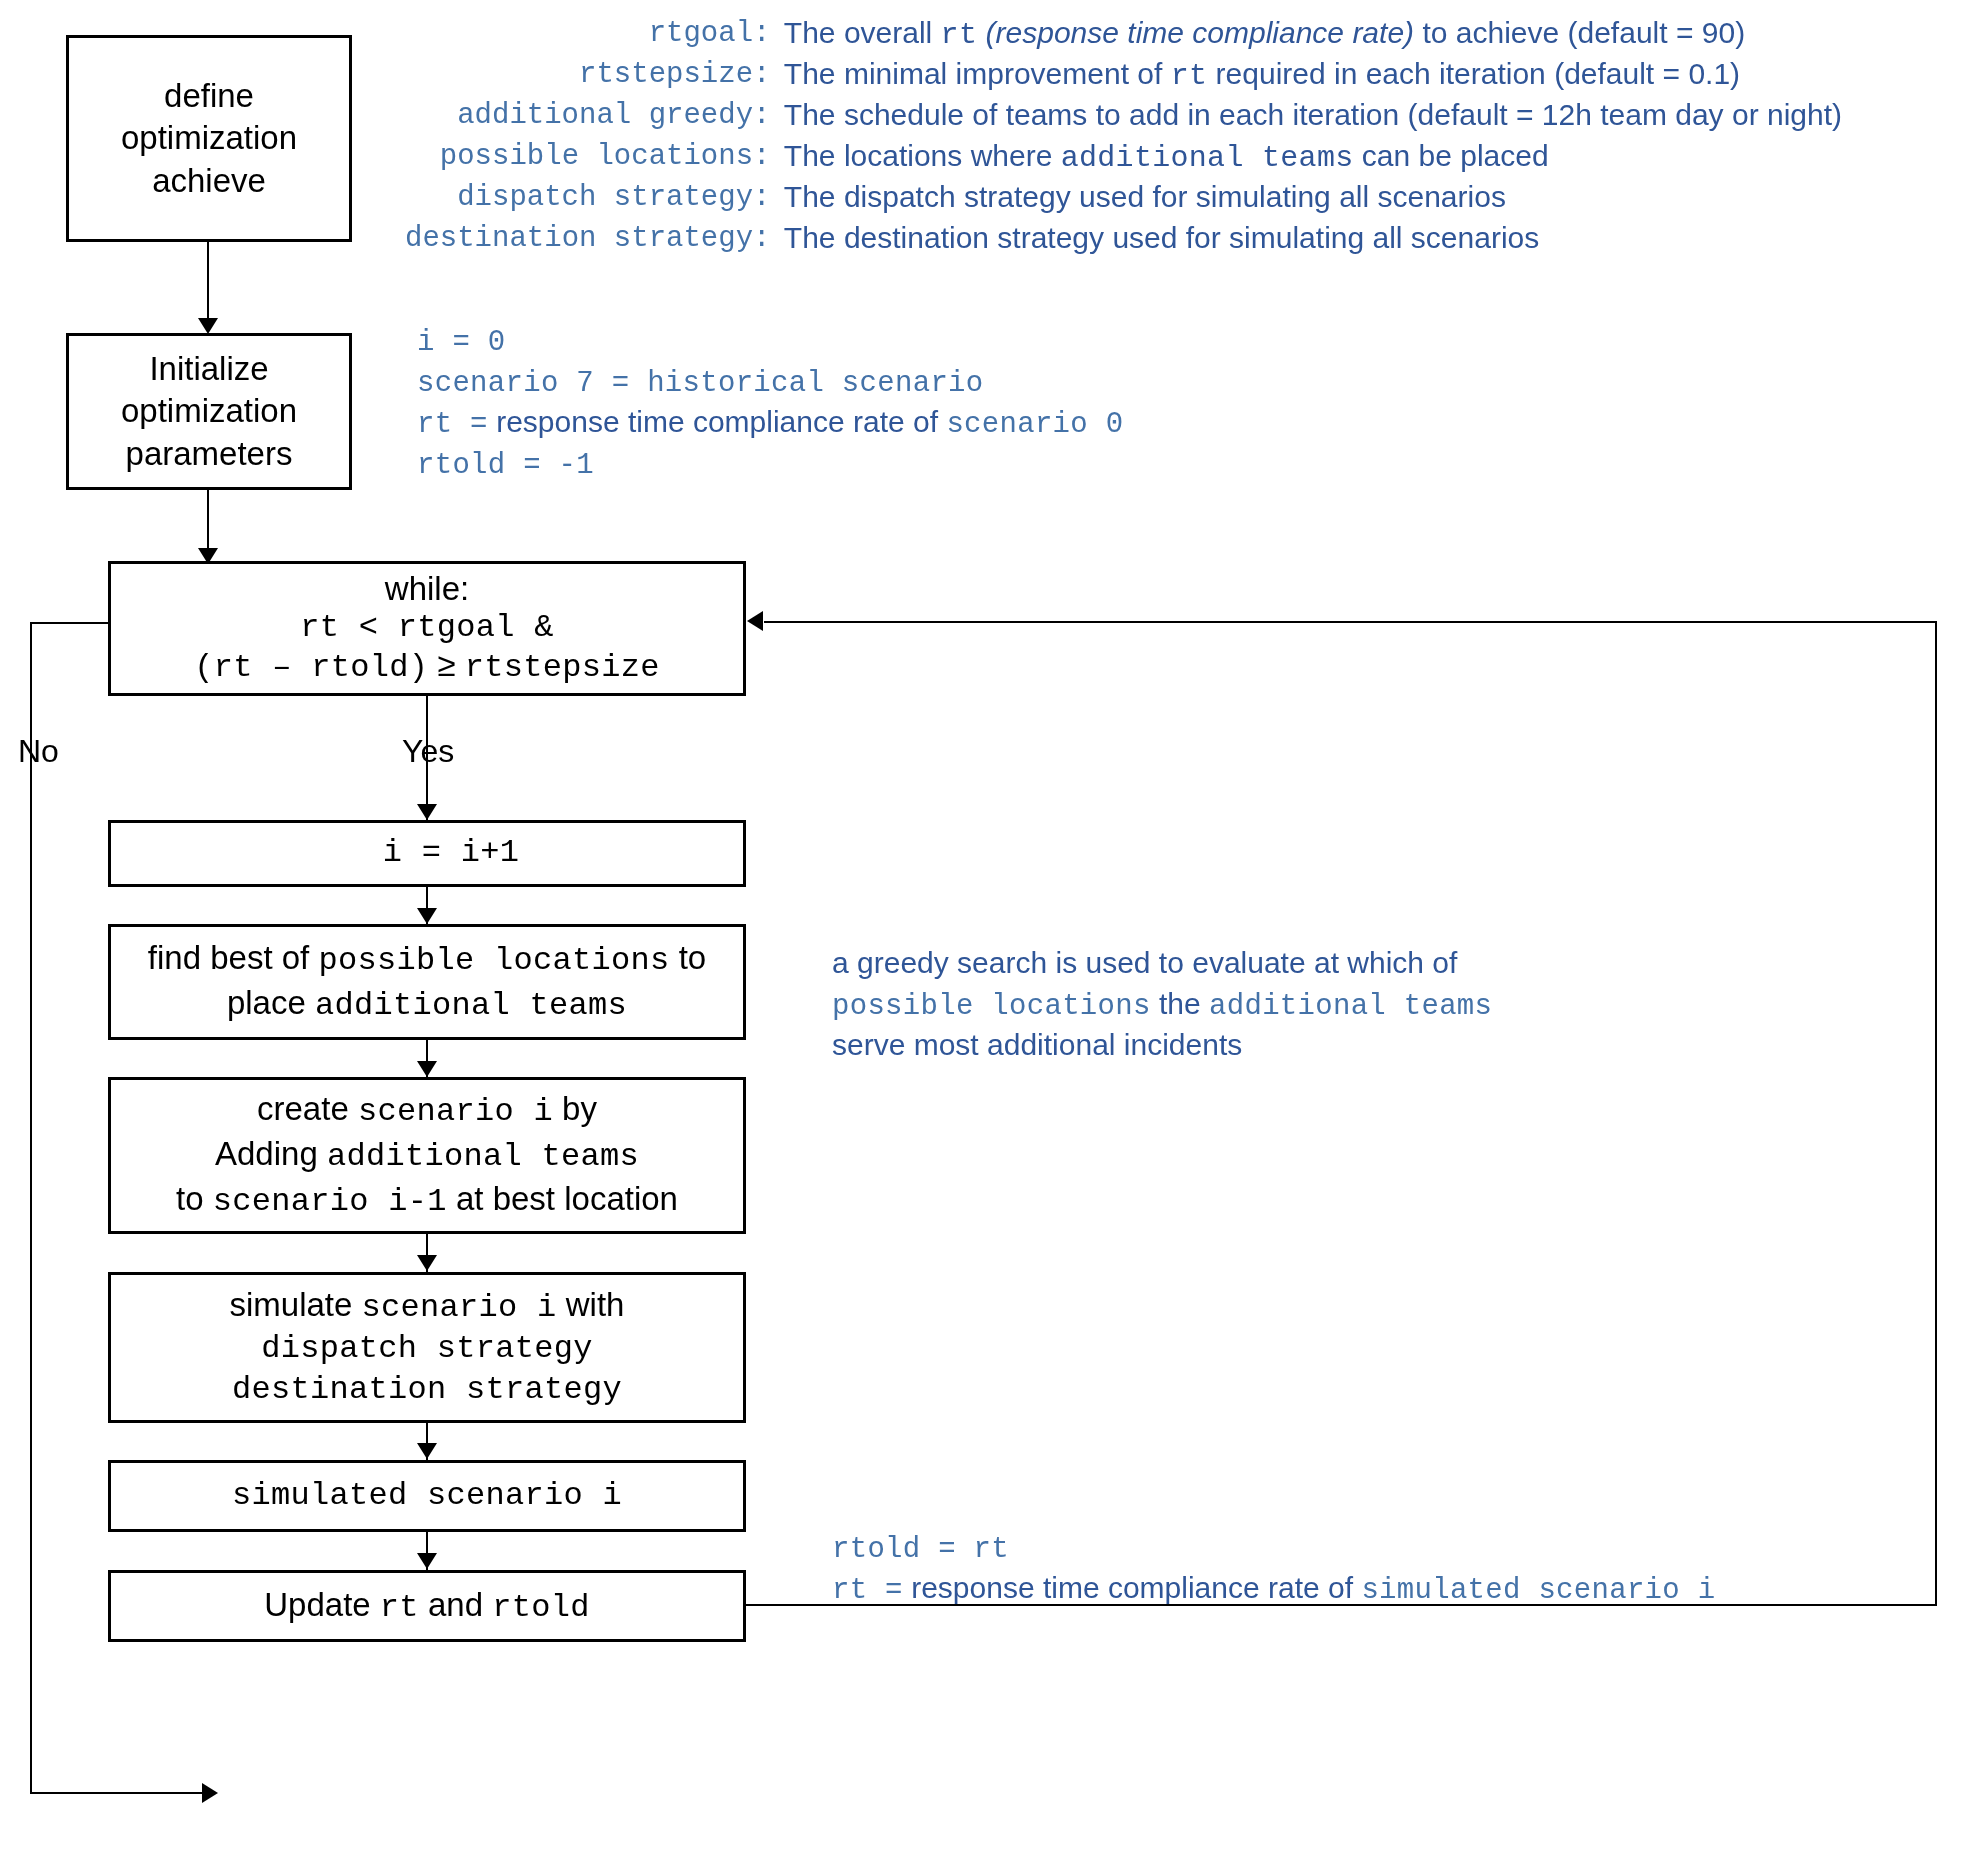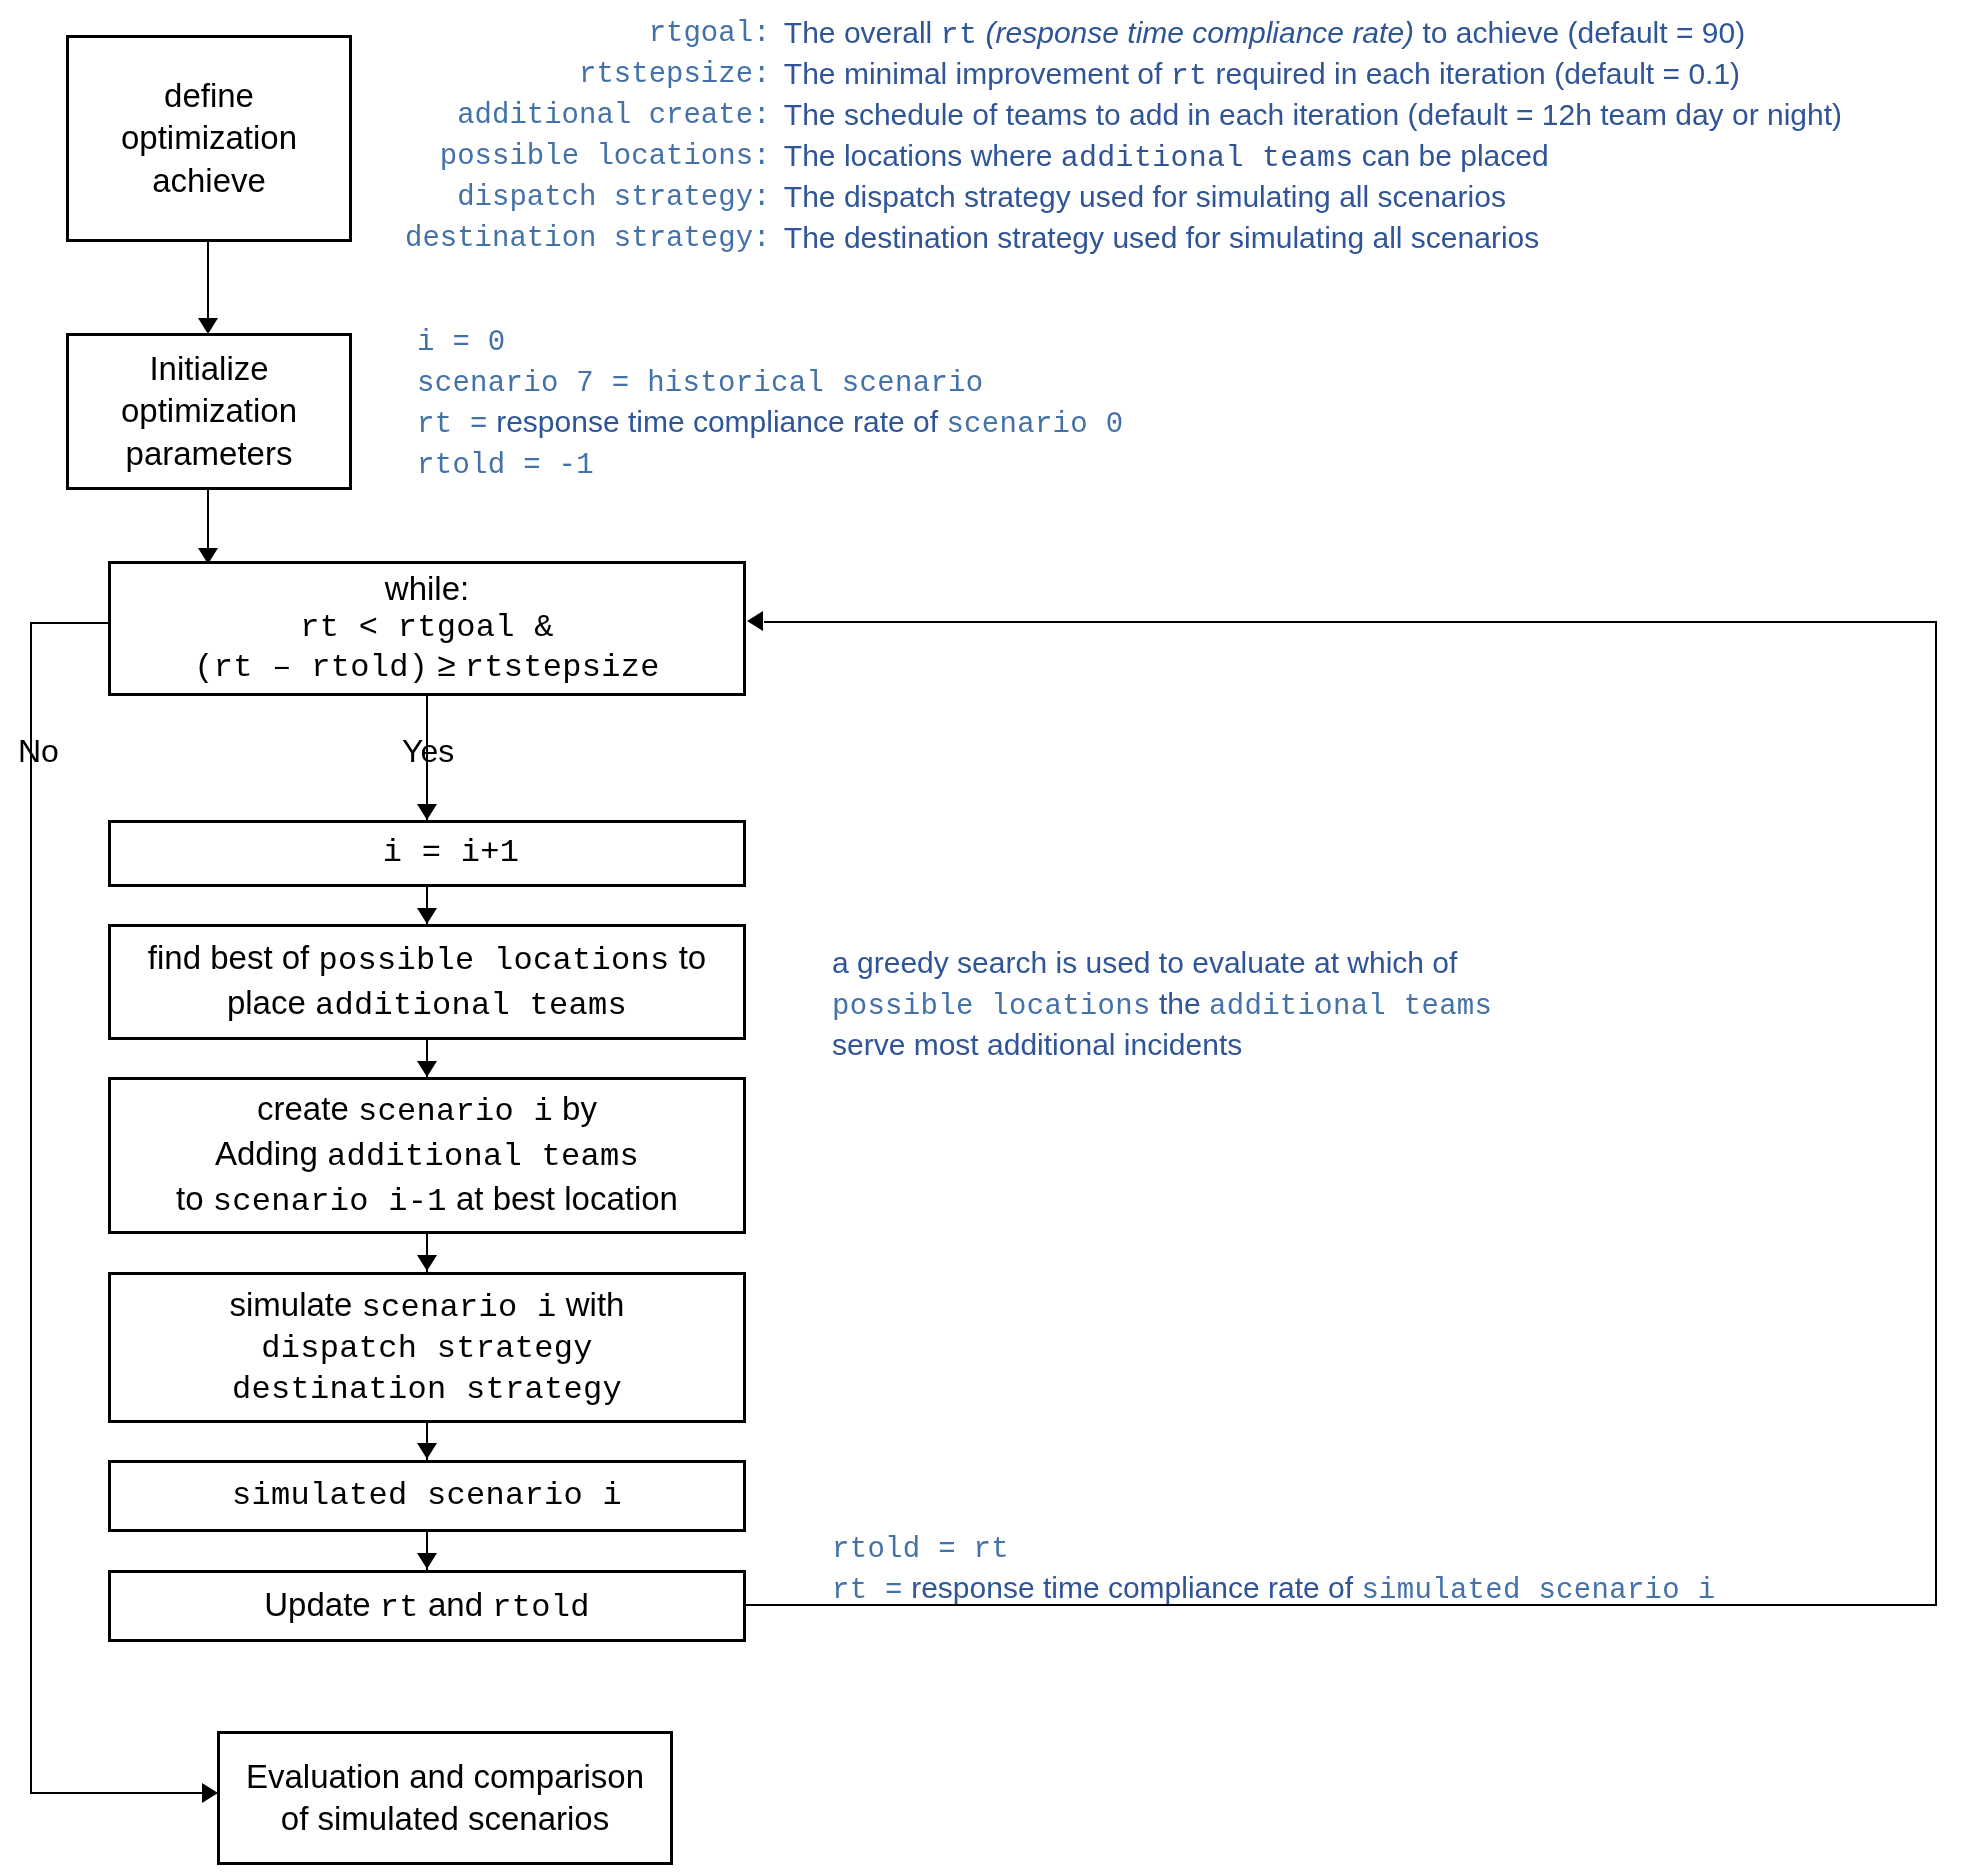--- a/index.html
+++ b/index.html
@@ -129,21 +129,21 @@
       <tbody>
           <tr>
         <td class="key">rtgoal:</td>
         <td class="val"><span>The overall </span><span class="mono">rt</span><em> (response time compliance rate)</em><span> to achieve (default = 90)</span></td>
       </tr>
       <tr>
         <td class="key">rtstepsize:</td>
         <td class="val"><span>The minimal improvement of </span><span class="mono">rt</span><em></em><span>  required in each iteration (default = 0.1)</span></td>
       </tr>
       <tr>
-        <td class="key">additional create:</td>
+        <td class="key">additional greedy:</td>
         <td class="val"><span>The schedule of teams to add in each iteration (default = 12h team day or night)</span><span class="mono"></span><em></em><span></span></td>
       </tr>
       <tr>
         <td class="key">possible locations:</td>
         <td class="val"><span>The locations where </span><span class="mono">additional teams</span><em></em><span> can be placed</span></td>
       </tr>
       <tr>
         <td class="key">dispatch strategy:</td>
         <td class="val"><span>The dispatch strategy used for simulating all scenarios</span><span class="mono"></span><em></em><span></span></td>
       </tr>
@@ -243,19 +243,15 @@
   <div class="ann" style="left:820px; top:1526px;">
     <span class="row"><span class="mono">rtold = rt</span></span>
     <span class="row"><span class="mono">rt =</span><span> response time compliance rate of </span><span class="mono">simulated scenario i</span></span>
   </div>
 
   <div class="hline" style="left:746px; top:1604px; width:1191px;"></div>
   <div class="vline" style="left:1935px; top:621px; height:985px;"></div>
   <div class="hline" style="left:764px; top:621px; width:1172px;"></div>
   <div class="arrow-left" style="left:747px; top:611px;"></div>
 
-  <div class="box" style="left:217px; top:1731px; width:456px; height:134px;">
-    <span class="ln">Evaluation and comparison</span>
-    <span class="ln">of simulated scenarios</span>
-  </div>
 
 </div>
 
 
 </body></html>

